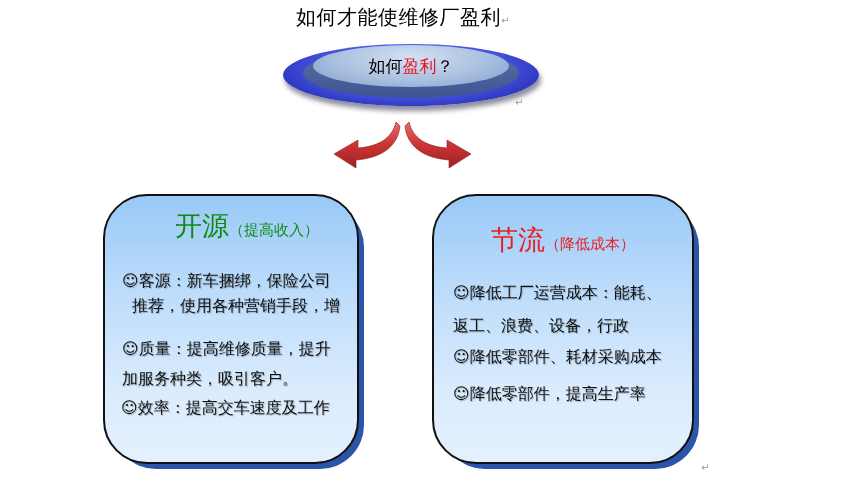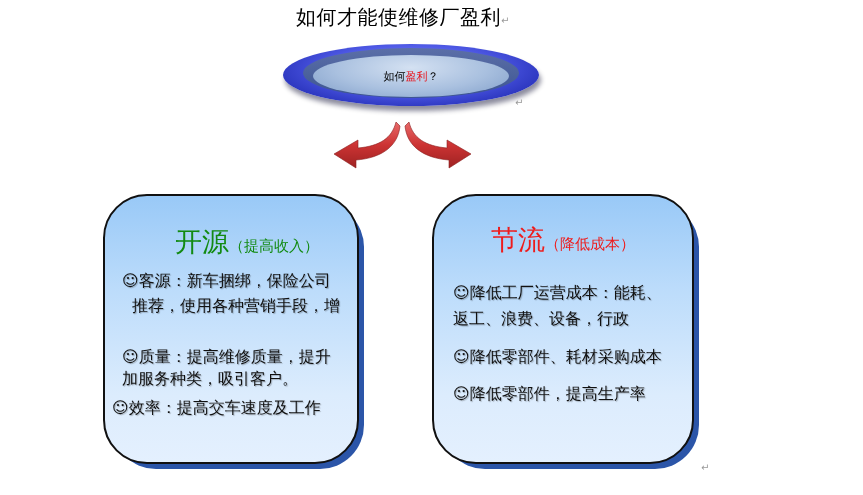--- a/index.html
+++ b/index.html
@@ -7,23 +7,23 @@
          font-family:"DejaVu Sans", "Liberation Sans", sans-serif; }
   .title { position:absolute; left:296px; top:4px; font-size:20px; color:#000; letter-spacing:0.5px; }
   .para { color:#9a9a9a; font-size:10px; }
   .pmark { position:absolute; font-size:10px; color:#9a9a9a; }
   .ellipse-wrap { position:absolute; left:283px; top:38px; width:260px; height:70px; }
   .e-outer { position:absolute; left:0; top:6px; width:256px; height:62px; border-radius:50%;
      background:radial-gradient(ellipse at 50% 40%, #8a92ff 0%, #4f5ae6 45%, #2630b8 80%, #151c8a 100%);
      box-shadow: 2px 5px 5px rgba(0,0,40,0.45); }
   .e-ring { position:absolute; left:20px; top:10px; width:216px; height:50px; border-radius:50%;
      background:linear-gradient(180deg,#5b6fa8 0%, #3d5591 100%); }
-  .e-inner { position:absolute; left:30px; top:17px; width:196px; height:42px; border-radius:50%;
+  .e-inner { position:absolute; left:30px; top:7px; width:196px; height:42px; border-radius:50%;
      background:radial-gradient(ellipse at 50% 30%, #d4e1f2 0%, #a9c0df 55%, #7e9cc8 100%);
-     display:flex; align-items:center; justify-content:center; font-size:11px; color:#000; }
+     display:flex; align-items:center; justify-content:center; font-size:17px; color:#000; }
   .red { color:#e8141c; }
   .arrows { position:absolute; left:330px; top:118px; width:145px; height:52px; }
   .box { position:absolute; border:2.5px solid #111; border-radius:44px;
      background:linear-gradient(180deg,#99c9f7 0%, #bcdcfb 35%, #dcecfd 75%, #e4f0fe 100%); }
   .box-shadow { position:absolute; border-radius:44px; background:#2b55a8; }
   .box-head { position:absolute; left:0; right:0; text-align:center; }
   .big { font-size:27px; }
   .small { font-size:15px; }
   .green { color:#128a12; }
   .rtxt { color:#ee1c1c; }
@@ -59,33 +59,33 @@
   <g>
     <path d="M66,4 C62,20 50,28 28,30 L28,22 L4,36 L26,50 L26,42 C52,40 68,28 70,8 Z" fill="url(#ag)" stroke="#8a1f1f" stroke-width="0.6"></path>
   </g>
   <g>
     <path d="M79,4 C83,20 95,28 117,30 L117,22 L141,36 L119,50 L119,42 C93,40 77,28 75,8 Z" fill="url(#ag)" stroke="#8a1f1f" stroke-width="0.6"></path>
   </g>
 </svg>
 
 <div class="box-shadow" style="left:112px;top:203px;width:252px;height:266px;"></div>
 <div class="box" style="left:103px;top:194px;width:252px;height:266px;">
-  <div class="box-head" style="top:28px;padding-left:32px;">
+  <div class="box-head" style="top:12px;padding-left:32px;">
     <span class="big green">开源</span><span class="small green">（提高收入）</span>
   </div>
   <div class="line" style="left:17px;top:75px;">☺客源：新车捆绑，保险公司</div>
   <div class="line" style="left:27px;top:100px;">推荐，使用各种营销手段，增</div>
   <div class="line" style="left:17px;top:125px;margin-top:48px;">加服务种类，吸引客户。</div>
-  <div class="line" style="left:17px;top:151px;">☺质量：提高维修质量，提升</div>
-  <div class="line" style="left:7px;top:202px;">☺效率：提高交车速度及工作</div>
+  <div class="line" style="left:17px;top:143px;">☺质量：提高维修质量，提升</div>
+  <div class="line" style="left:16px;top:202px;">☺效率：提高交车速度及工作</div>
 </div>
 
 <div class="box-shadow" style="left:441px;top:203px;width:258px;height:266px;"></div>
 <div class="box" style="left:432px;top:194px;width:258px;height:266px;">
   <div class="box-head" style="top:26px;">
     <span class="big rtxt">节流</span><span class="small rtxt">（降低成本）</span>
   </div>
   <div class="line" style="left:19px;top:87px;">☺降低工厂运营成本：能耗、</div>
-  <div class="line" style="left:19px;top:113px;">返工、浪费、设备，行政</div>
+  <div class="line" style="left:19px;top:120px;">返工、浪费、设备，行政</div>
   <div class="line" style="left:19px;top:151px;text-align:right;">☺降低零部件、耗材采购成本</div>
   <div class="line" style="left:19px;top:188px;">☺降低零部件，提高生产率</div>
 </div>
 <span class="pmark" style="left:701px;top:462px;">↵</span>
 
 </body></html>

